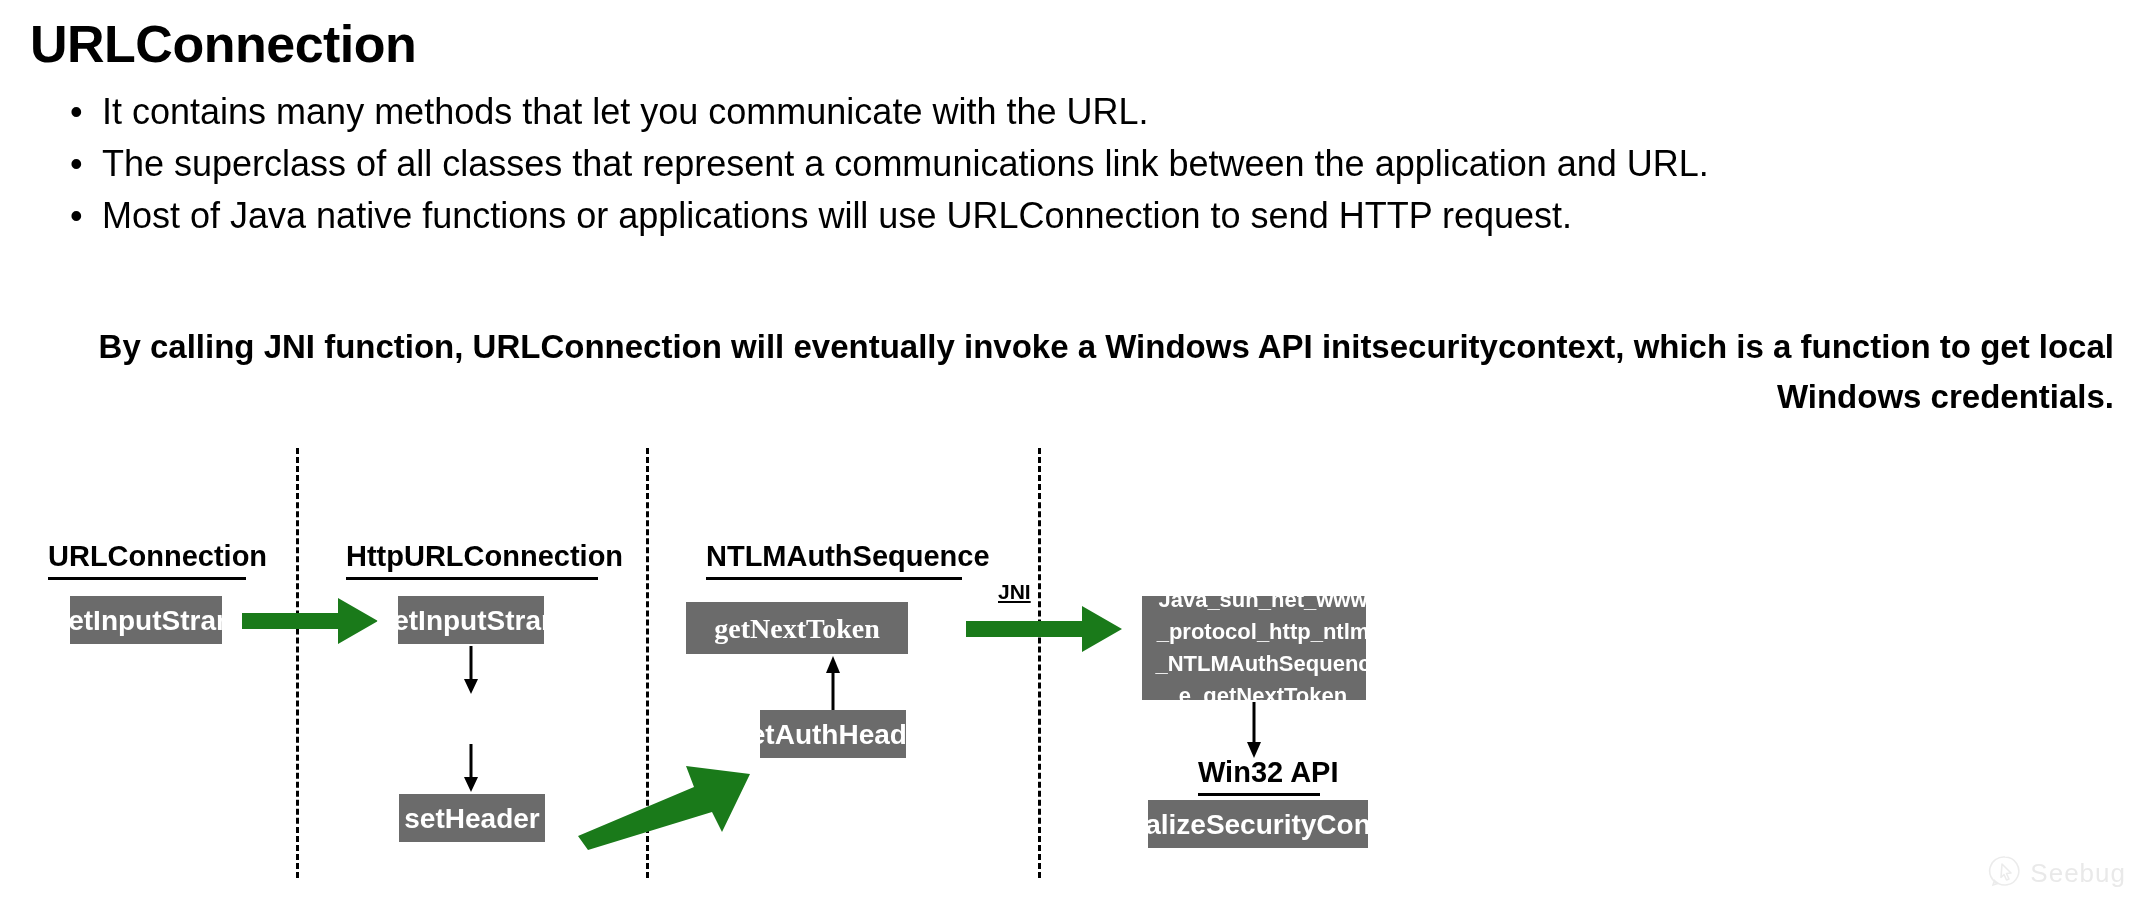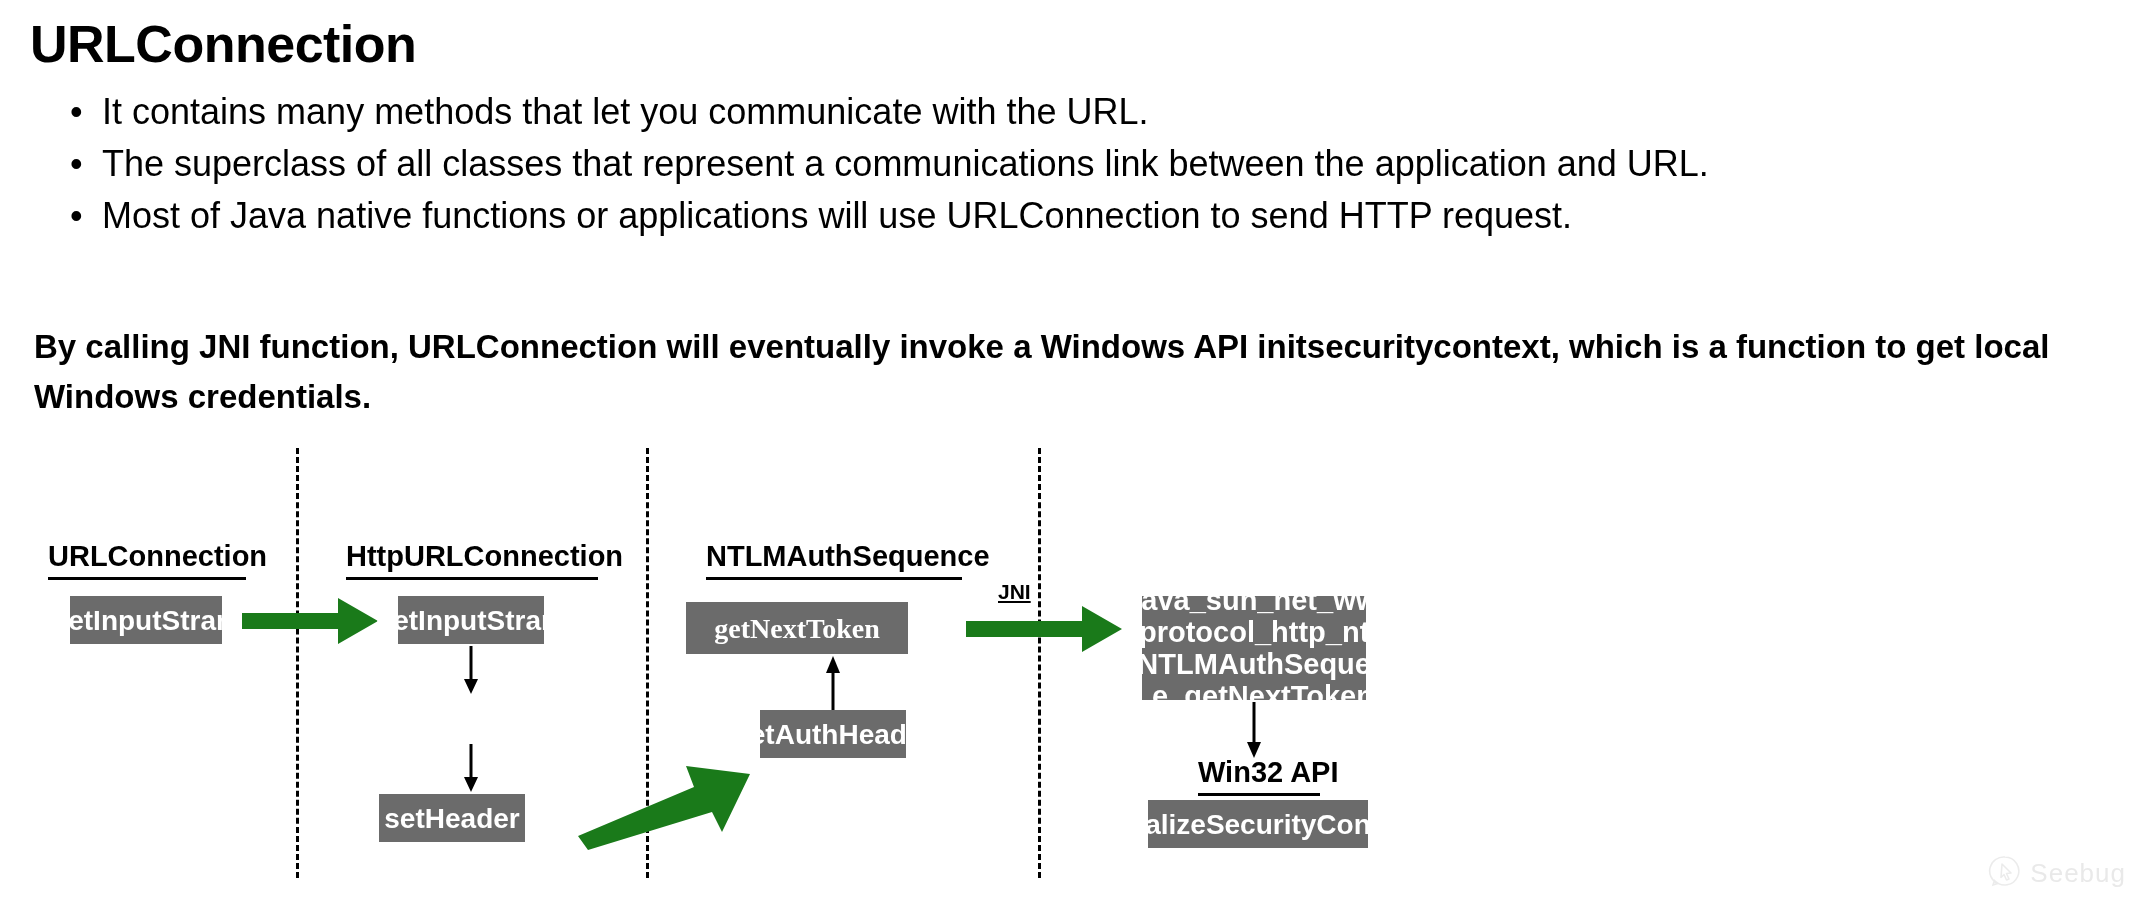--- a/index.html
+++ b/index.html
@@ -50,20 +50,21 @@
     line-height: 52px;
   }
   #summary-paragraph {
     position: absolute;
     left: 34px;
     top: 322px;
     width: 2080px;
     font-size: 33px;
     font-weight: bold;
     line-height: 50px;
+    text-align: right;
   }
 
   
   #diagram {
     position: absolute;
     left: 0;
     top: 430px;
     width: 2148px;
     height: 476px;
   }
@@ -91,21 +92,21 @@
     font-weight: bold;
     display: flex;
     align-items: center;
     justify-content: center;
     text-align: center;
     box-sizing: border-box;
     padding: 4px 10px;
     line-height: 31px;
   }
   .node-box.multi {
-    font-size: 29px;
+    font-size: 22px;
     line-height: 32px;
     white-space: pre-line;
     padding-left: 28px;
   }
 
   
   .v-arrow {
     position: absolute;
     width: 22px;
   }
@@ -188,21 +189,21 @@
   </div>
 
 
   <div class="v-arrow" style="left:460px; top:314px;">
     <svg width="22" height="48" viewBox="0 0 22 48">
       <line x1="11" y1="0" x2="11" y2="36" stroke="#000" stroke-width="3"></line>
       <path d="M11,48 L4,33 L18,33 Z" fill="#000"></path>
     </svg>
   </div>
 
-  <div class="node-box" style="left:379px; top:364px; width:146px; height:48px;">setHeader</div>
+  <div class="node-box" style="left:399px; top:364px; width:146px; height:48px;">setHeader</div>
 
   <div class="g-arrow" style="left:572px; top:310px;">
     <svg width="190" height="110" viewBox="0 0 190 110">
       <path d="M6,96 L122,47 L114,26 L178,34 L150,92 L140,72 L16,110 Z" fill="#1a7a1a"></path>
     </svg>
   </div>
 
   <div class="node-box" style="left:686px; top:172px; width:222px; height:52px;font-family:Liberation Serif, serif;">getNextToken</div>
 
   <div class="v-arrow" style="left:822px; top:224px;">

